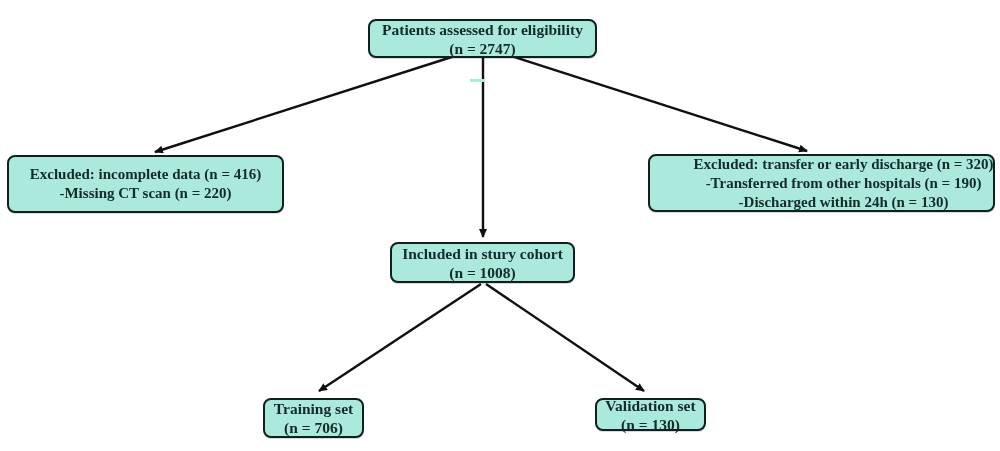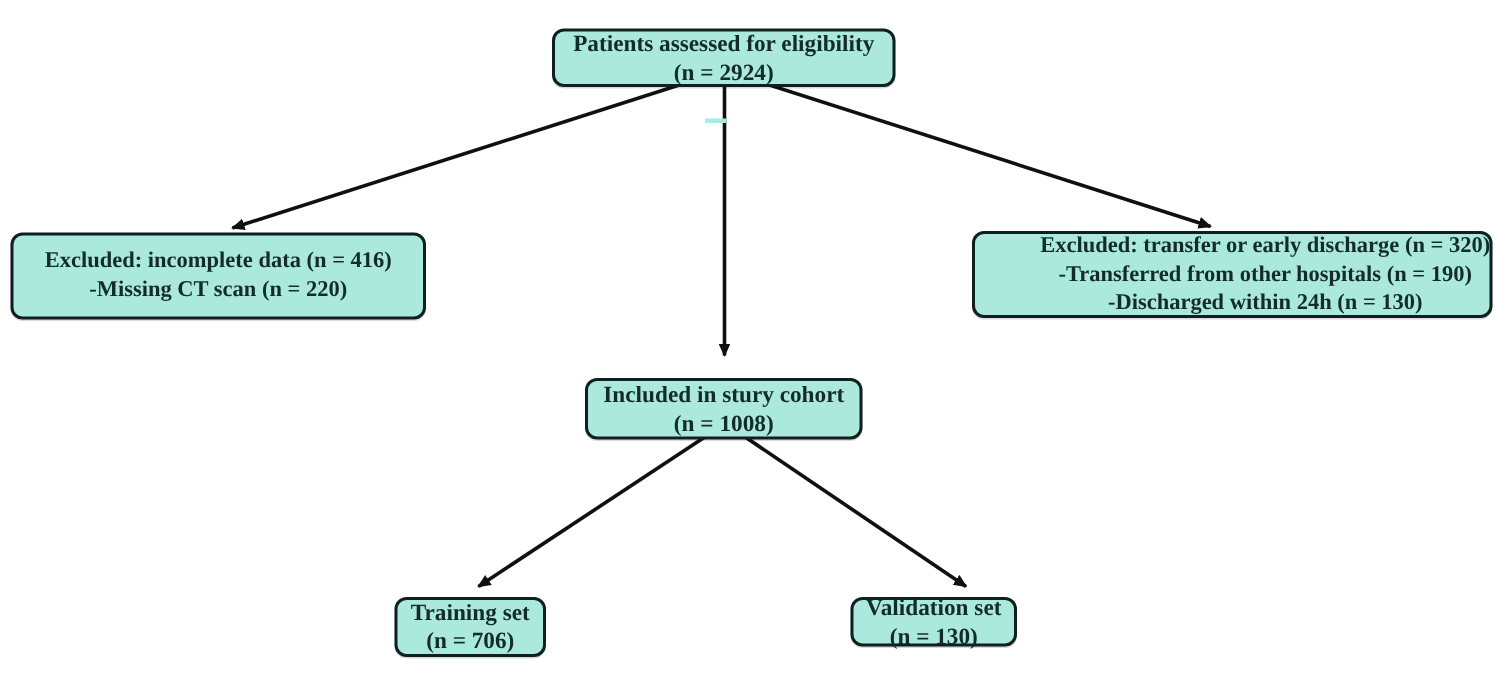--- a/index.html
+++ b/index.html
@@ -43,23 +43,23 @@
     align-items: center;
     text-align: center;
     line-height: 19px;
     font-size: 15.5px;
     box-shadow: 0 1px 0 rgba(0,0,0,0.15);
   }
   .box .ln { white-space: nowrap; }
   #box-eligibility { left: 368px; top: 8px;   width: 229px; height: 39px; margin-top: 11px; }
   #box-excl-left   { left: 7px;   top: 155px; width: 277px; height: 58px; font-size: 15px; align-items: center; }
   #box-excl-right  { left: 648px; top: 154px; width: 347px; height: 58px; font-size: 15px; padding-left: 44px; }
-  #box-included    { left: 390px; top: 252px; width: 185px; height: 41px; }
+  #box-included    { left: 390px; top: 242px; width: 185px; height: 41px; }
   #box-training    { left: 263px; top: 398px; width: 101px; height: 40px; text-align: center; }
-  #box-validation  { left: 567px; top: 398px; width: 111px; height: 33px; }
+  #box-validation  { left: 595px; top: 398px; width: 111px; height: 33px; }
   .artifact-dash {
     position: absolute;
     left: 470px; top: 79px;
     width: 14px; height: 3px;
     background: var(--artifact);
     z-index: 5;
   }
 </style>
 </head>
 <body>
@@ -76,21 +76,21 @@
     <line class="arrow-line" x1="483" y1="47" x2="483" y2="237" marker-end="url(#ah)"></line>
     <line class="arrow-line" x1="483" y1="47" x2="807" y2="151" marker-end="url(#ah)"></line>
     <line class="arrow-line" x1="481" y1="284" x2="319" y2="391" marker-end="url(#ah)"></line>
     <line class="arrow-line" x1="486" y1="284" x2="644" y2="391" marker-end="url(#ah)"></line>
   </svg>
 
   <div class="artifact-dash"></div>
 
   <div class="box" id="box-eligibility">
     <span class="ln">Patients assessed for eligibility</span>
-    <span class="ln">(n = 2924)</span>
+    <span class="ln">(n = 2747)</span>
   </div>
 
   <div class="box" id="box-excl-left">
     <span class="ln">Excluded: incomplete data (n = 416)</span>
     <span class="ln">-Missing CT scan (n = 220)</span>
   </div>
 
   <div class="box" id="box-excl-right">
     <span class="ln">Excluded: transfer or early discharge (n = 320)</span>
     <span class="ln">-Transferred from other hospitals (n = 190)</span>

